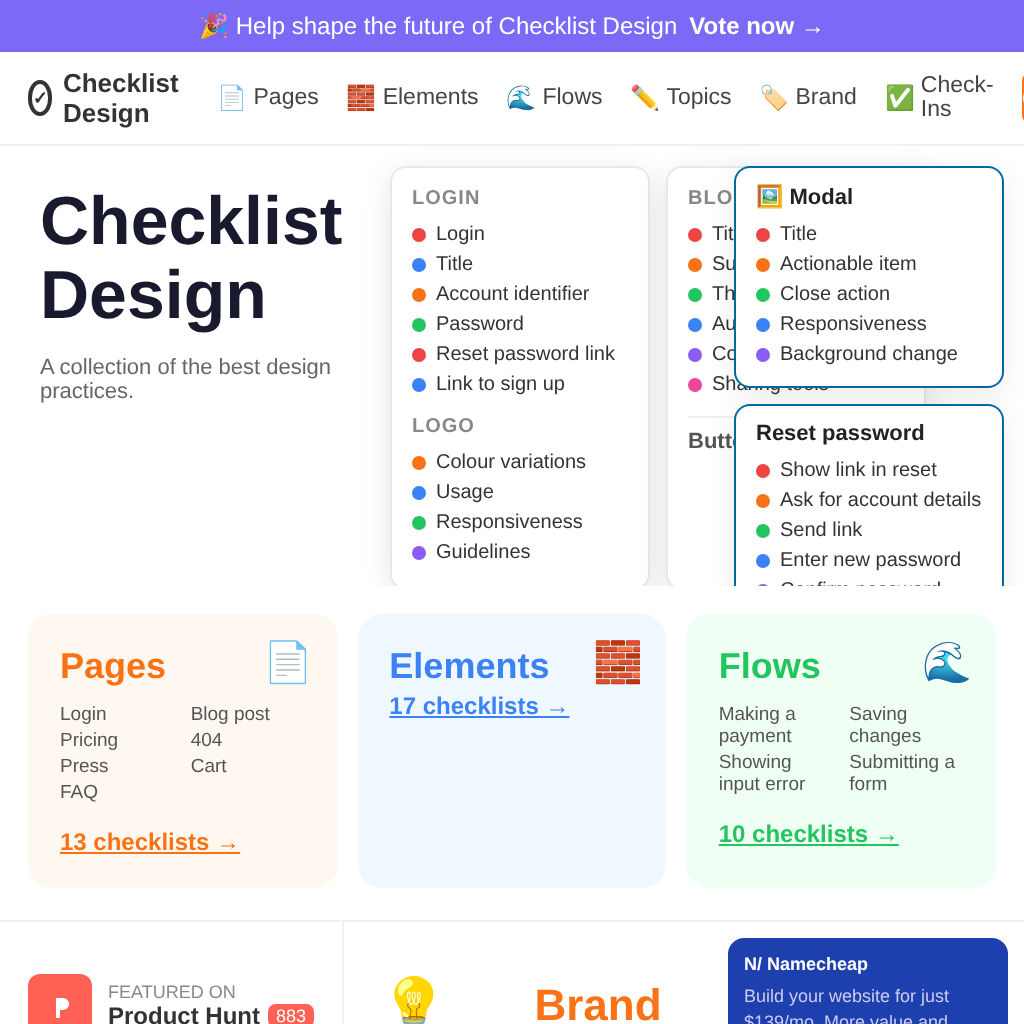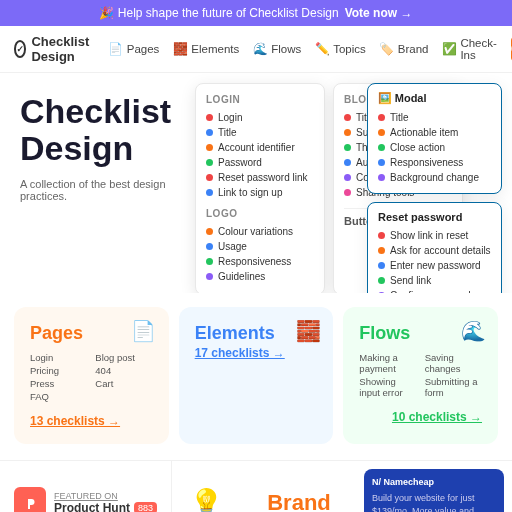--- a/index.html
+++ b/index.html
@@ -175,21 +175,21 @@
     .card-link {
       font-size: 12px;
       font-weight: 600;
       display: flex;
       align-items: center;
       gap: 3px;
       text-decoration: underline;
     }
     .card-pages .card-link { color: #f97316; }
     .card-elements .card-link { color: #3b82f6; }
-    .card-flows .card-link { color: #22c55e; justify-content: flex-end; }
+    .card-flows .card-link { color: #22c55e; }
 
     
     .bottom-strip {
       display: flex;
       gap: 0;
       border-top: 1px solid #f0f0f0;
       margin-top: 2px;
     }
 
     .bottom-ph {
@@ -199,21 +199,21 @@
       padding: 10px 14px;
       border-right: 1px solid #f0f0f0;
       min-width: 150px;
     }
 
     .ph-logo {
       width: 32px; height: 32px; background: #ff6154; border-radius: 6px;
       display: flex; align-items: center; justify-content: center; color: #fff; font-size: 16px;
     }
 
-    .ph-text { font-size: 9px; color: #888; text-decoration: underline; }
+    .ph-text { font-size: 9px; color: #888; }
     .ph-brand { font-size: 12px; font-weight: 700; color: #333; }
     .ph-count { background: #ff6154; color: #fff; border-radius: 4px; font-size: 9px; padding: 1px 4px; }
 
     .bottom-brand {
       flex: 1;
       display: flex;
       align-items: center;
       justify-content: center;
       padding: 10px;
     }
@@ -407,26 +407,26 @@
       <div class="right-panel-title">Reset password</div>
       <div class="dropdown-item">
           <span class="dot dot-red"></span>
           <span>Show link in reset</span>
         </div>
       <div class="dropdown-item">
           <span class="dot dot-orange"></span>
           <span>Ask for account details</span>
         </div>
       <div class="dropdown-item">
+          <span class="dot dot-green"></span>
+          <span>Send link</span>
+        </div>
+      <div class="dropdown-item">
           <span class="dot dot-blue"></span>
           <span>Enter new password</span>
-        </div>
-      <div class="dropdown-item">
-          <span class="dot dot-green"></span>
-          <span>Send link</span>
         </div>
       <div class="dropdown-item">
           <span class="dot dot-purple"></span>
           <span>Confirm password</span>
         </div>
     </div>
   </div>
 </div>
 
 <div class="cards-section">

